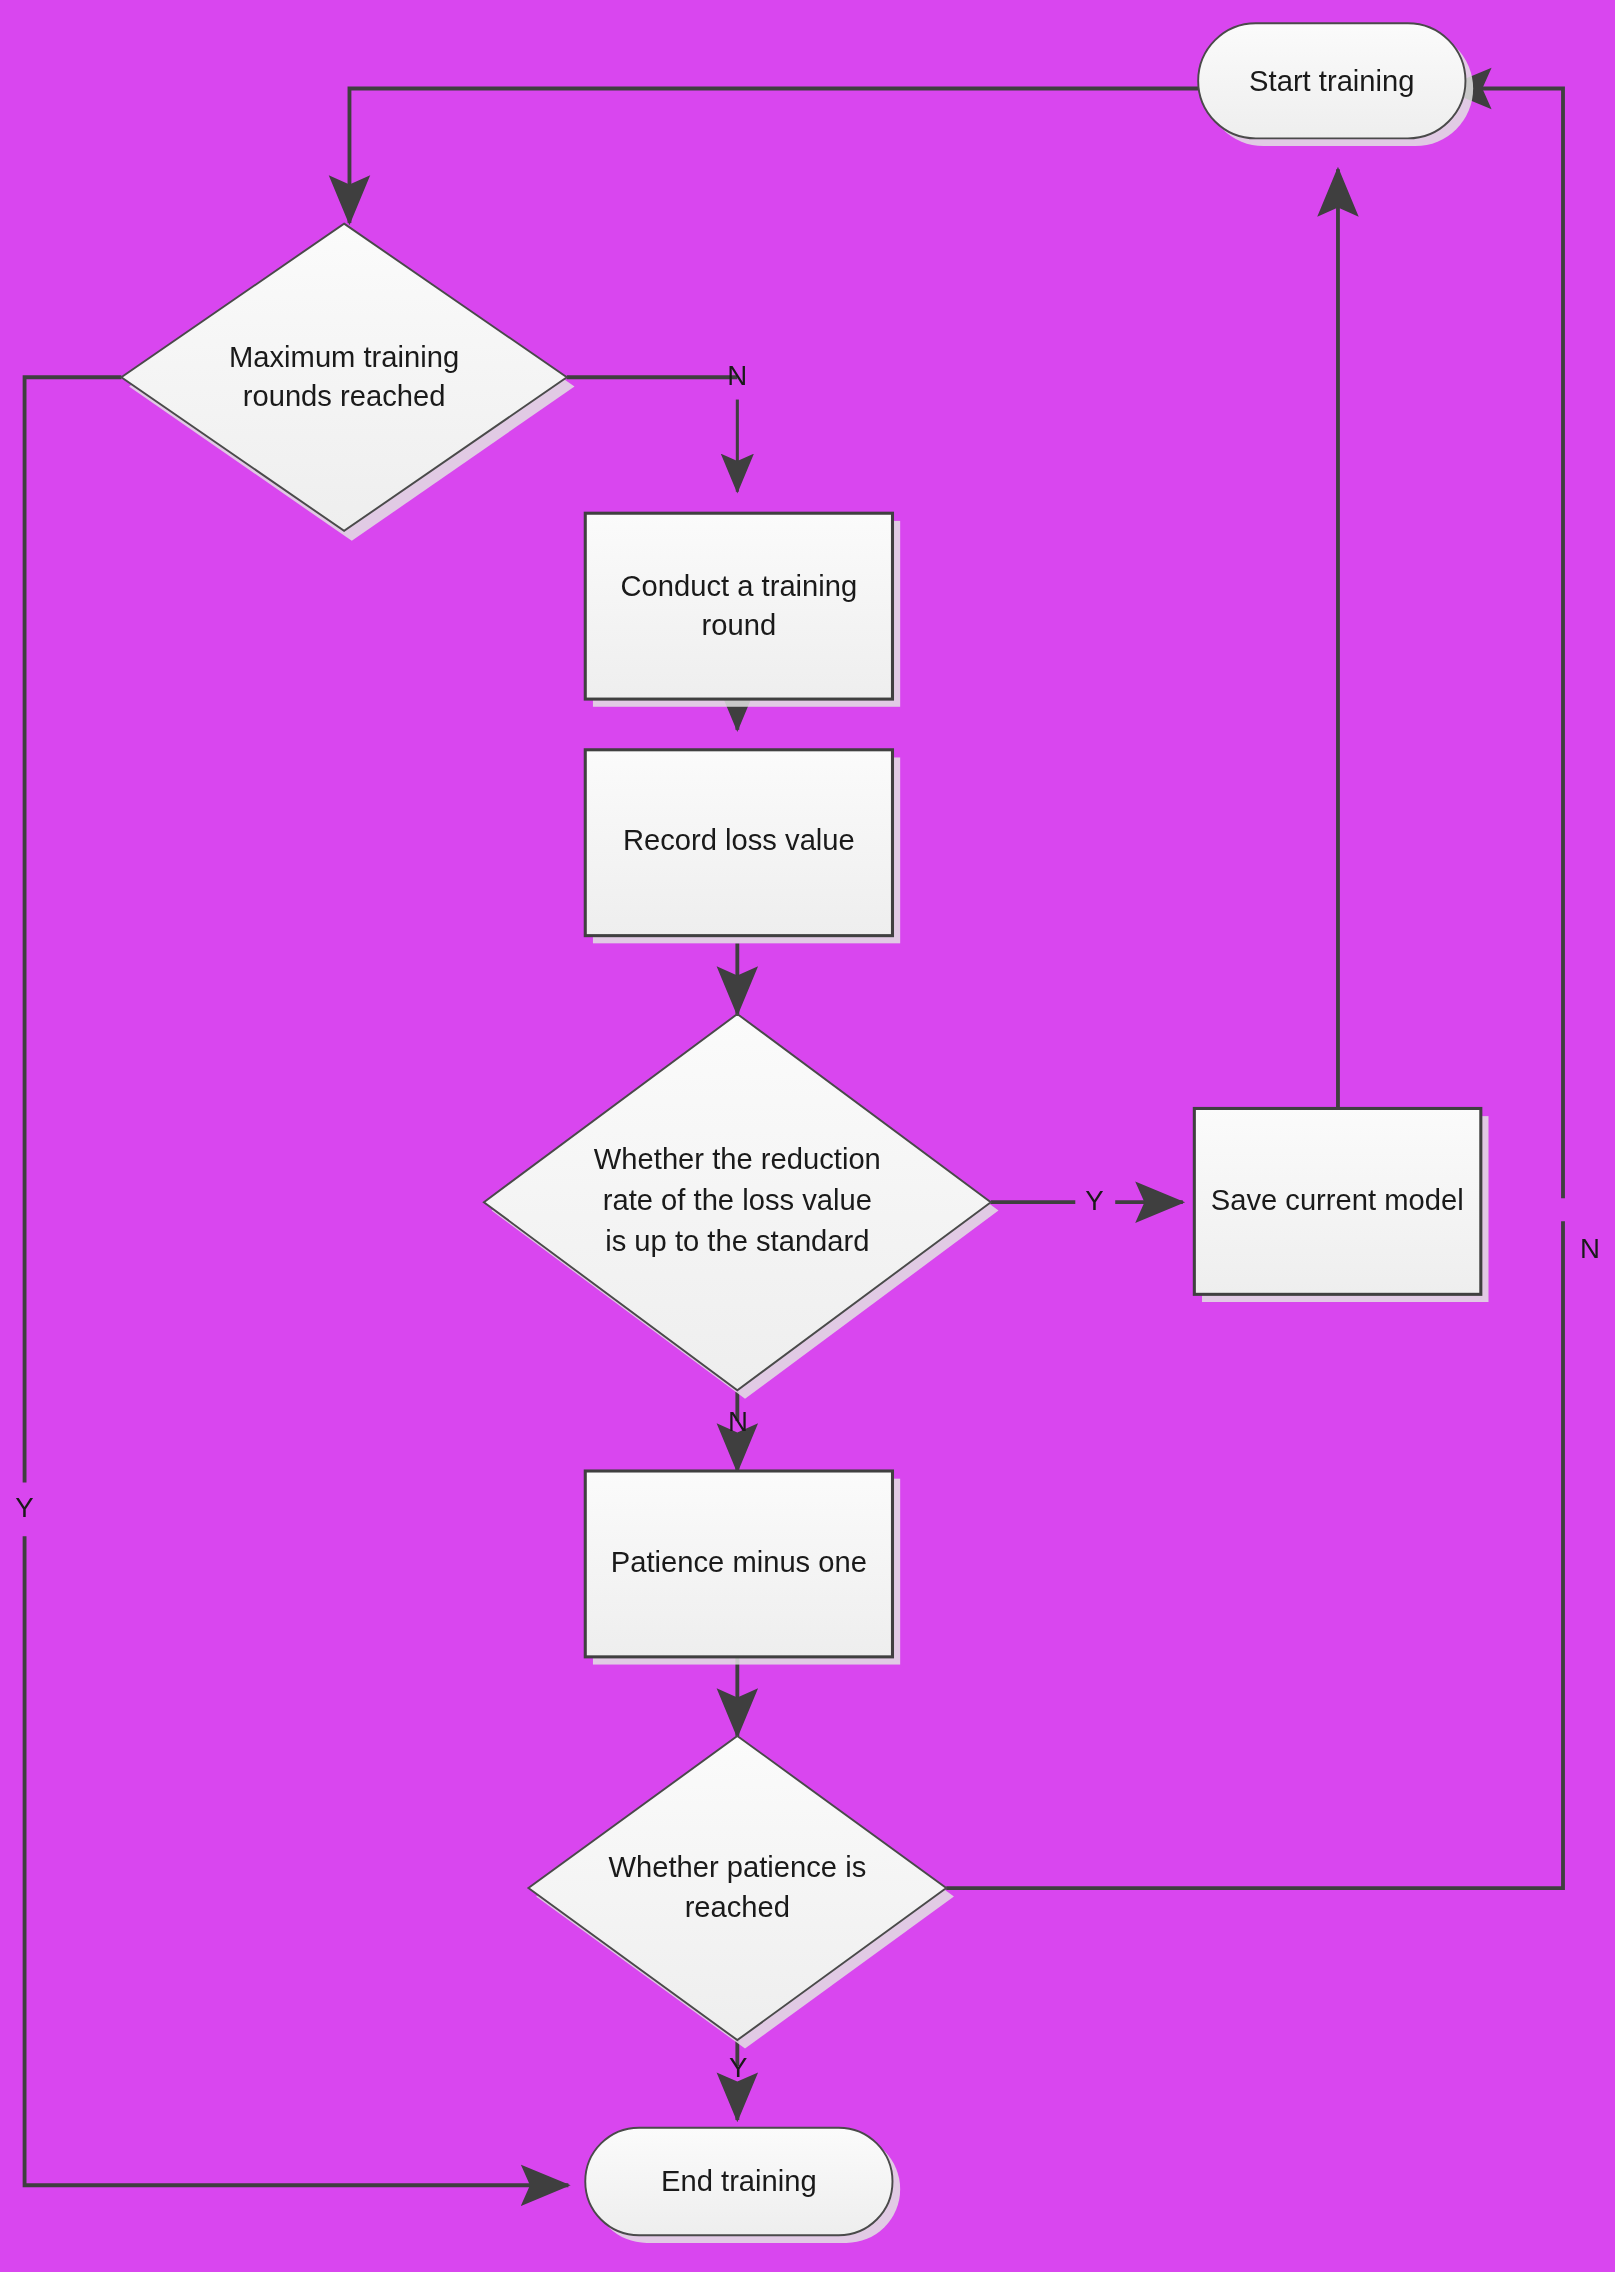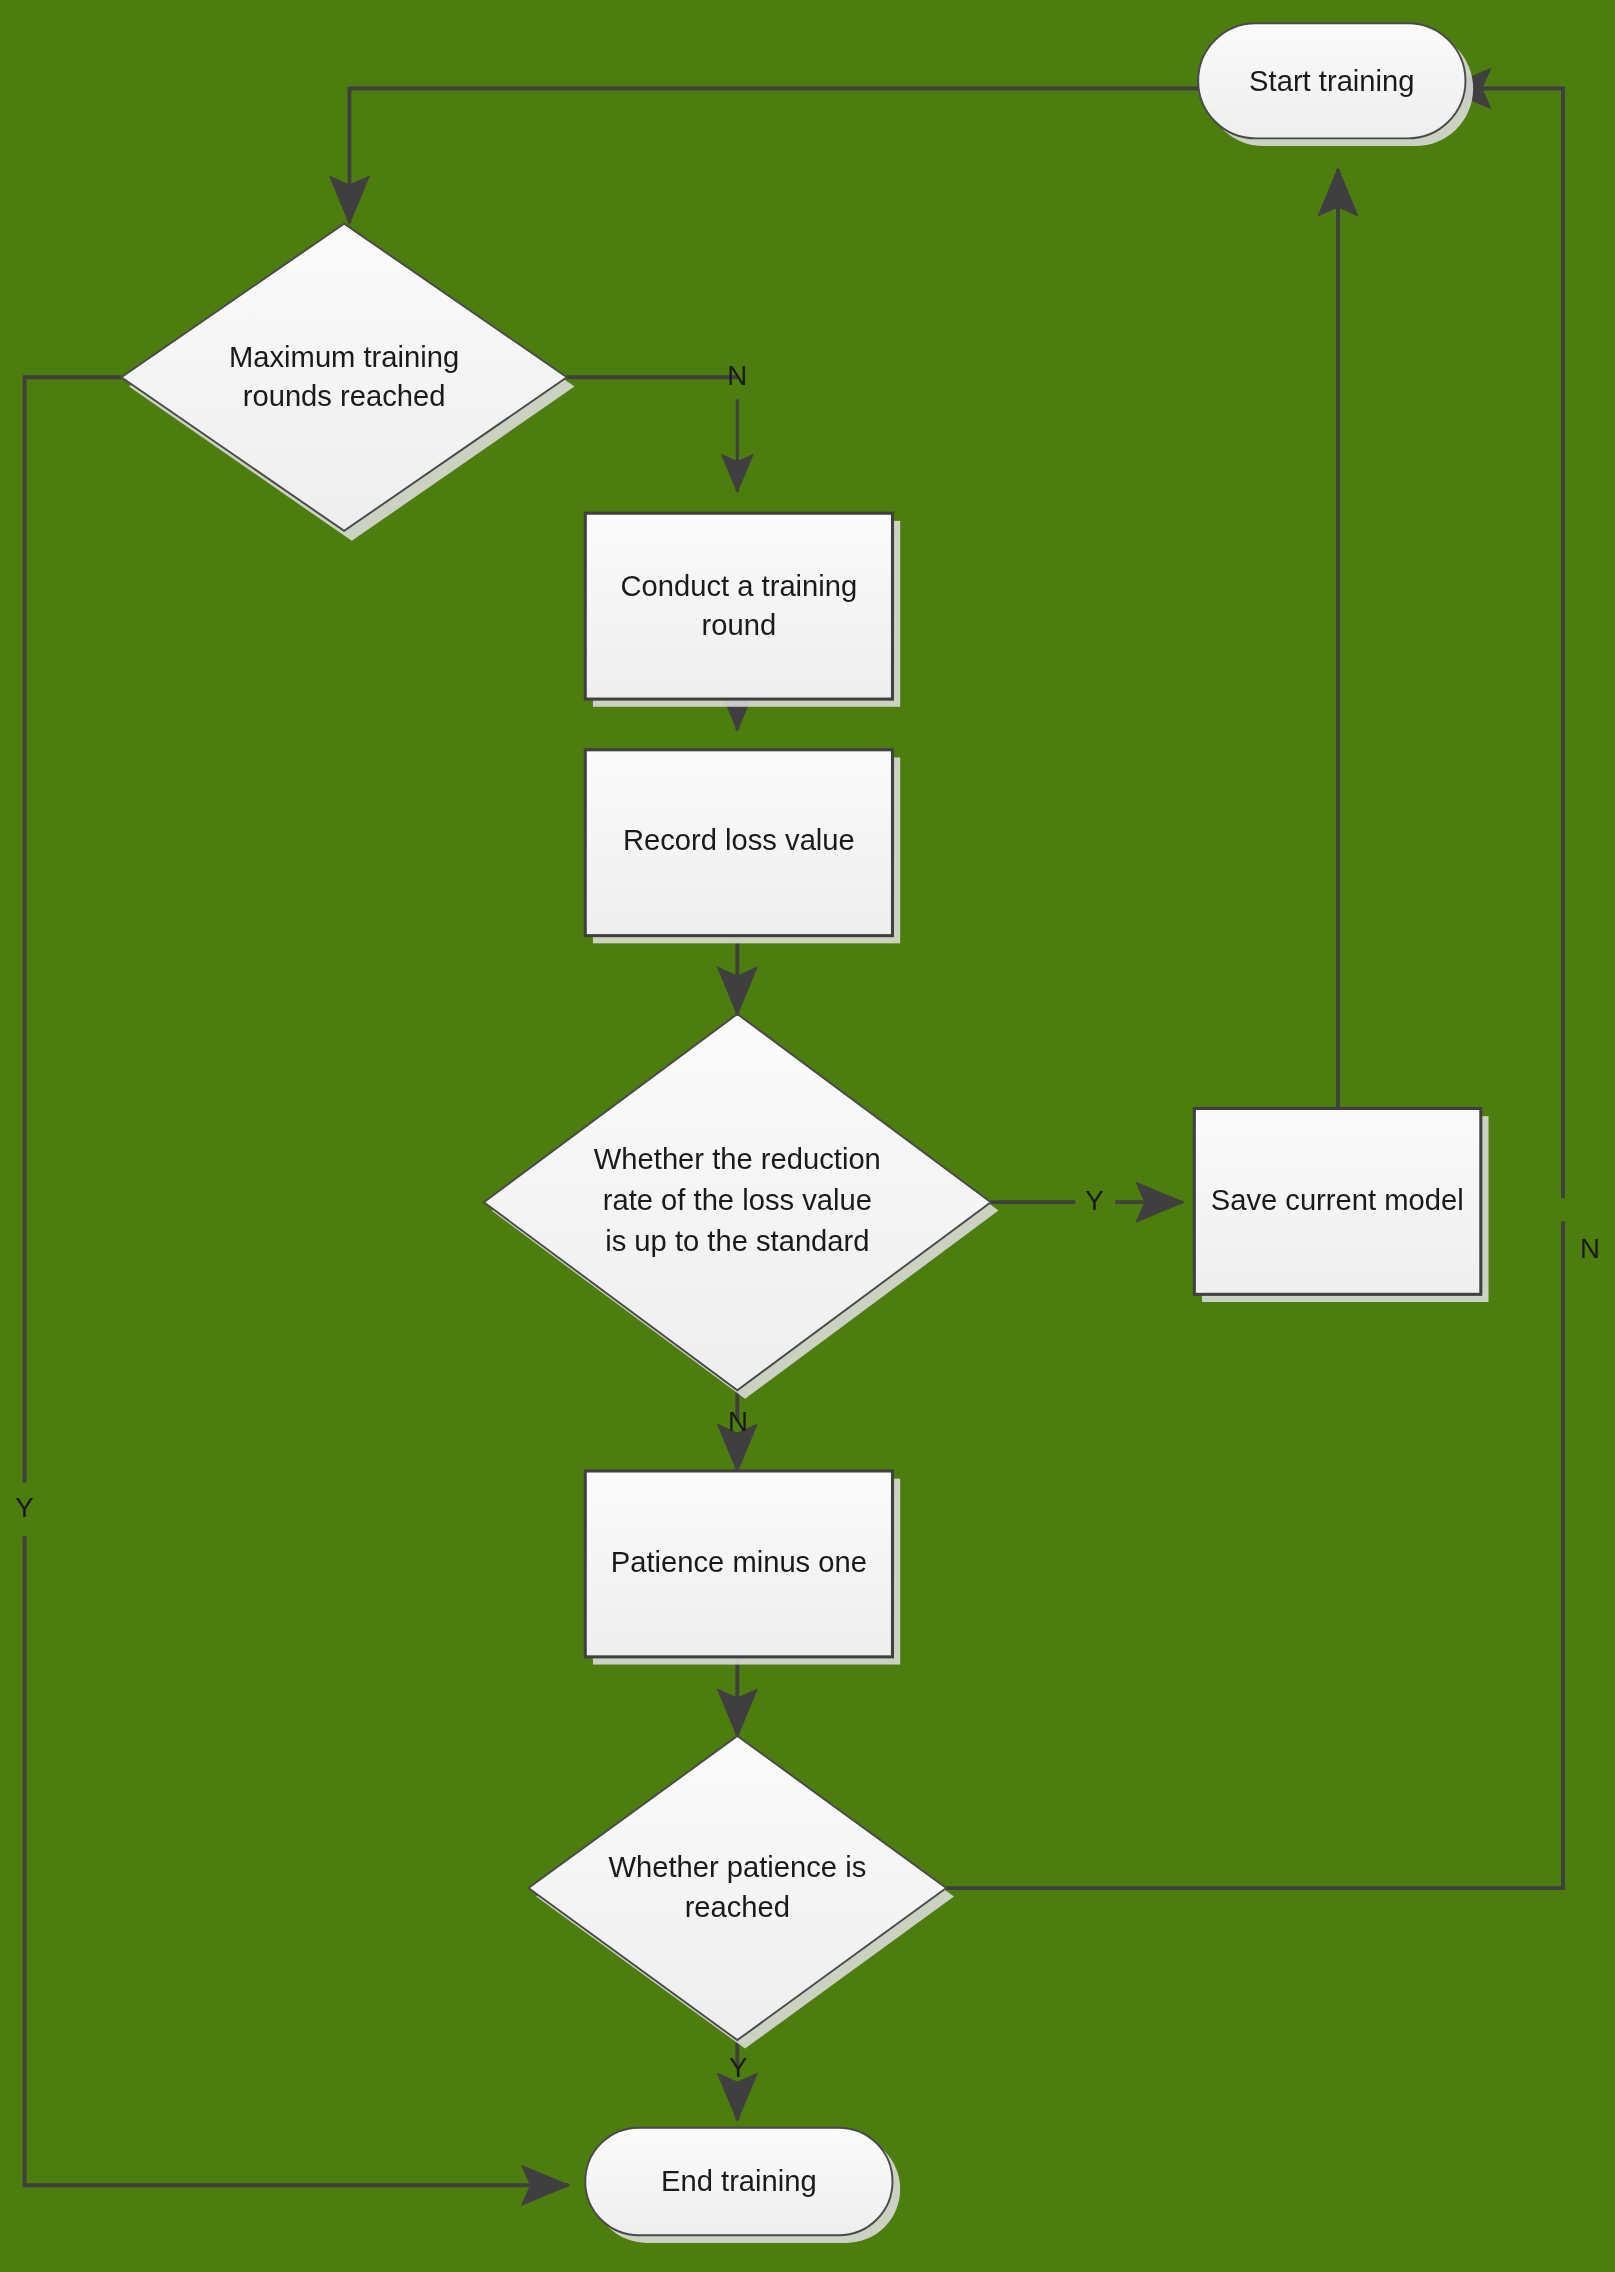--- a/index.html
+++ b/index.html
@@ -7,21 +7,21 @@
     padding: 0;
     background: #ffffff;
   }
   body {
     font-family: "Liberation Sans", sans-serif;
   }
   #flowchart-root {
     position: relative;
     width: 1616px;
     height: 2273px;
-    background: #4d7c0f;
+    background: #d946ef;
     overflow: hidden;
   }
   svg.flow-canvas {
     display: block;
     width: 1616px;
     height: 2273px;
   }
   .node-label {
     font-family: "Liberation Sans", sans-serif;
     font-size: 38px;

